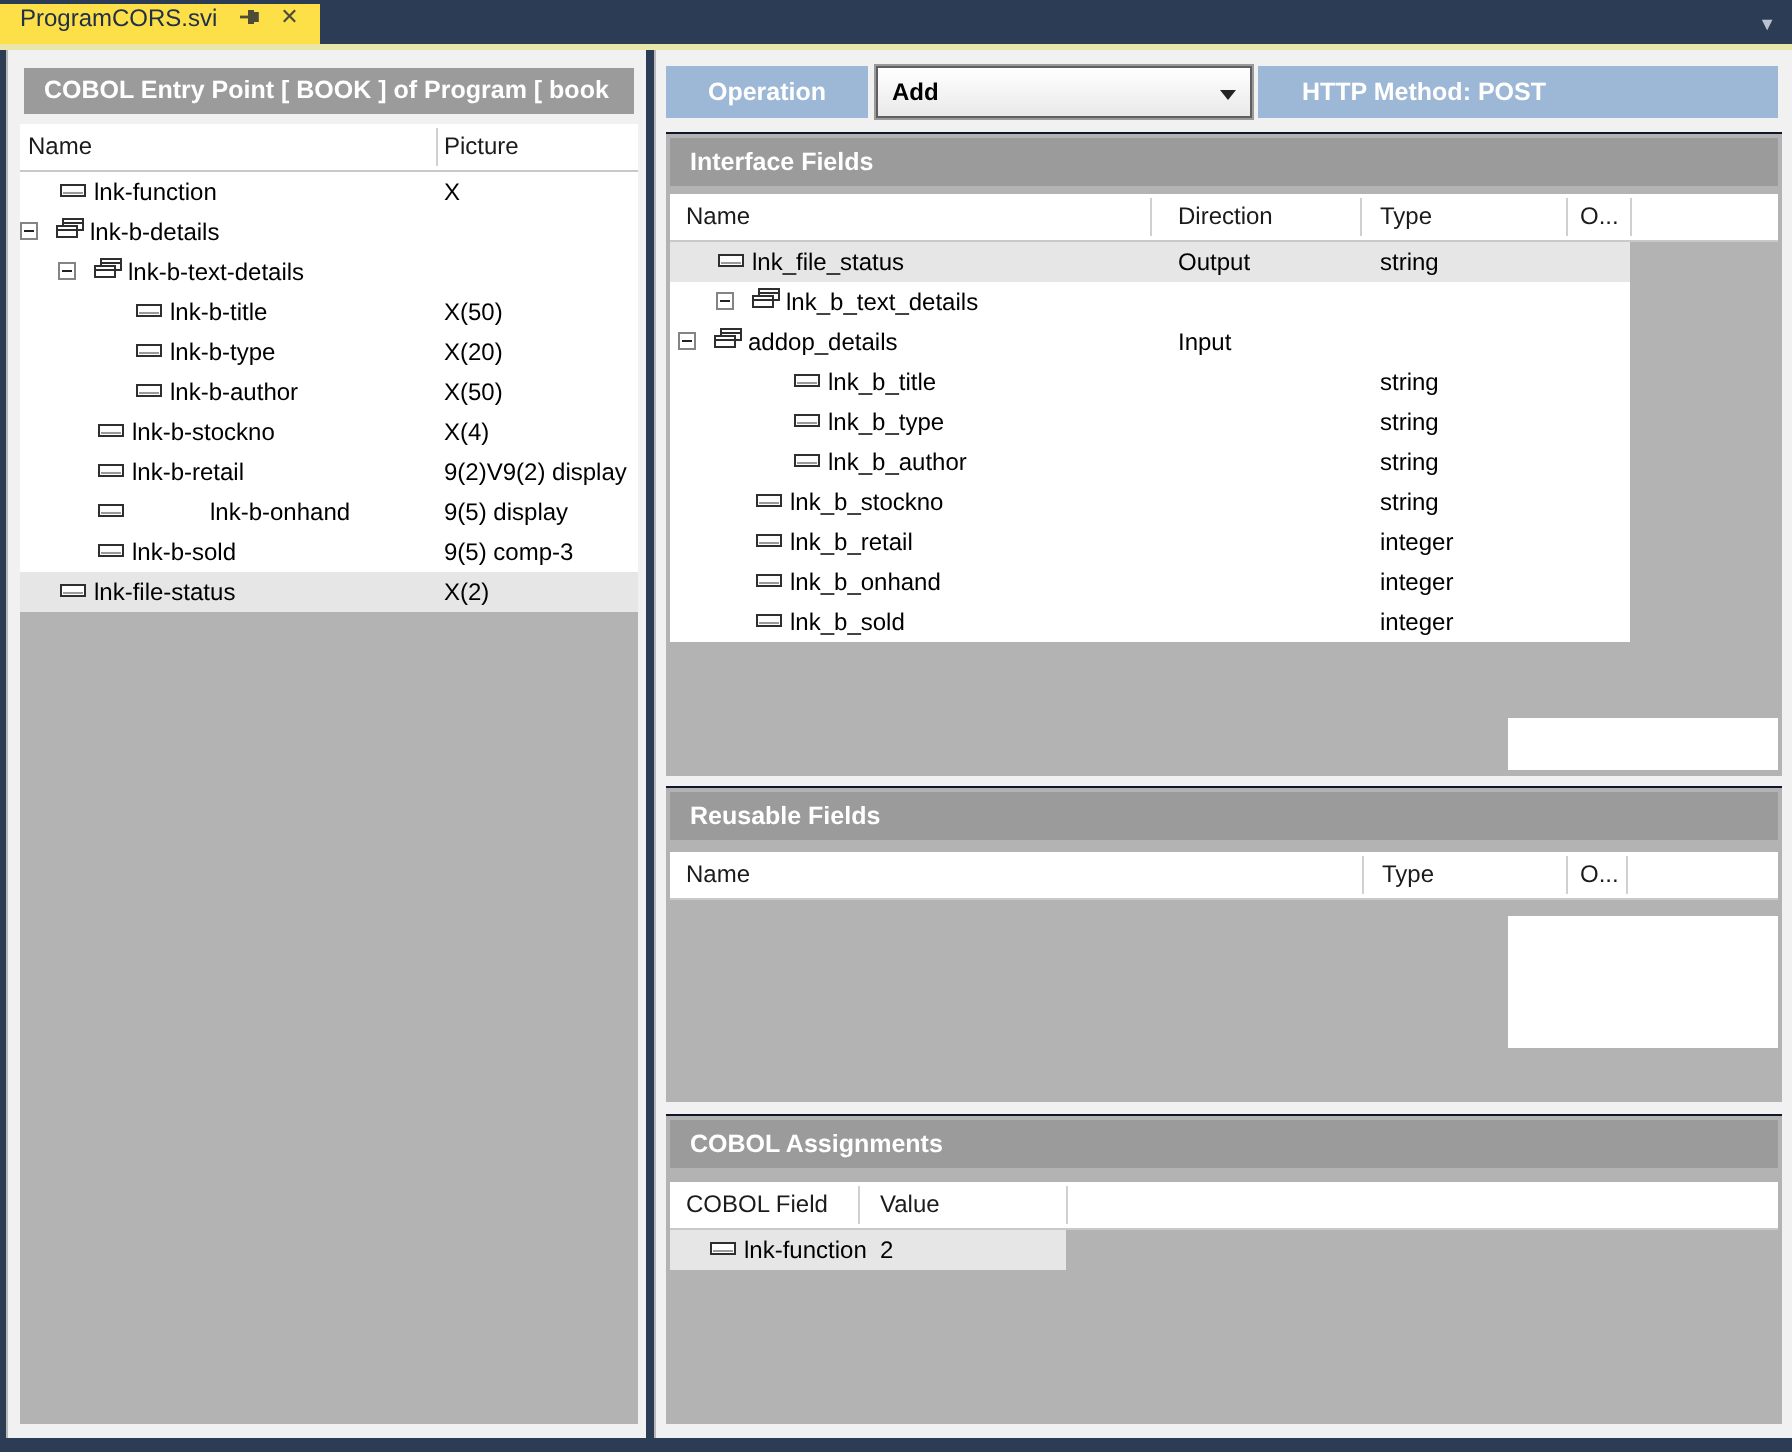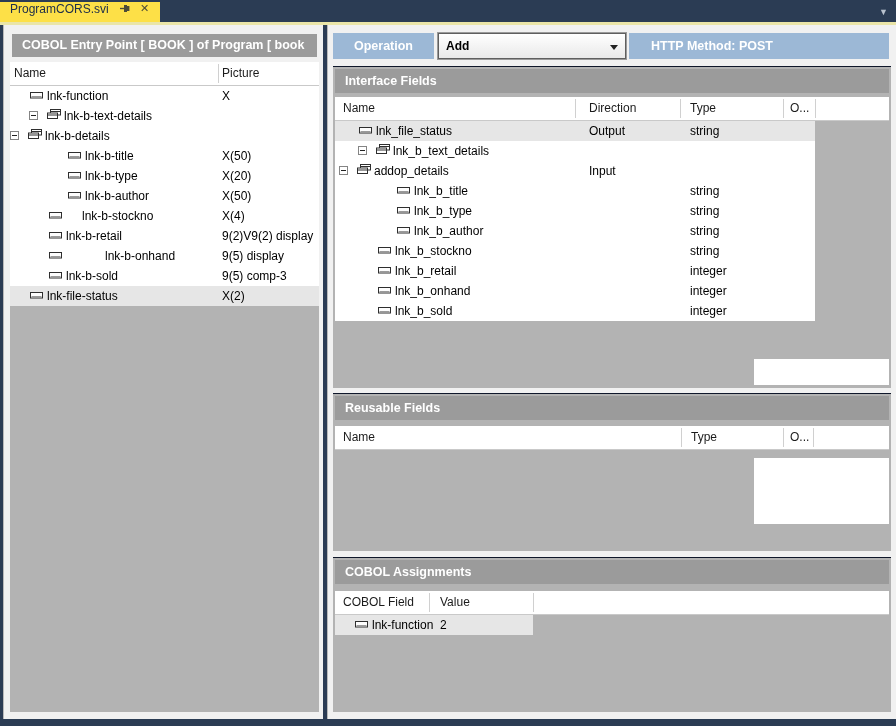--- a/index.html
+++ b/index.html
@@ -86,46 +86,46 @@
       <div class="rows" id="lp-rows">
           <div class="trow">
             <span class="ficon" style="left: 20px;"><svg width="13" height="9">
                 <rect x="0.5" y="1.5" width="12" height="5.5" fill="#fdfdfd" stroke="#2e2e2e"></rect>
                 <line x1="1.5" y1="5.5" x2="11.5" y2="5.5" stroke="#9a9a9a"></line>
               </svg></span>
             <span style="left: 37px;">lnk-function</span>
             <span style="left: 212px;">X</span>
           </div>
           <div class="trow">
+            <span class="expander" style="left: 0px;"><svg width="9" height="9">
+                <rect x="0.5" y="0.5" width="8" height="8" fill="#fff" stroke="#848484"></rect>
+                <line x1="2" y1="4.5" x2="7" y2="4.5" stroke="#222"></line>
+              </svg></span>
+            <span class="gicon" style="left: 18px;"><svg width="14" height="11">
+                <rect x="3.5" y="0.5" width="10" height="5.5" fill="#fff" stroke="#2e2e2e"></rect>
+                <line x1="4" y1="2.5" x2="13" y2="2.5" stroke="#2e2e2e"></line>
+                <rect x="0.5" y="4" width="10" height="5.5" fill="#fff" stroke="#2e2e2e"></rect>
+                <line x1="1" y1="6" x2="10" y2="6" stroke="#2e2e2e"></line>
+              </svg></span>
+            <span style="left: 35px;">lnk-b-details</span>
+          </div>
+          <div class="trow">
             <span class="expander" style="left: 19px;"><svg width="9" height="9">
                 <rect x="0.5" y="0.5" width="8" height="8" fill="#fff" stroke="#848484"></rect>
                 <line x1="2" y1="4.5" x2="7" y2="4.5" stroke="#222"></line>
               </svg></span>
             <span class="gicon" style="left: 37px;"><svg width="14" height="11">
                 <rect x="3.5" y="0.5" width="10" height="5.5" fill="#fff" stroke="#2e2e2e"></rect>
                 <line x1="4" y1="2.5" x2="13" y2="2.5" stroke="#2e2e2e"></line>
                 <rect x="0.5" y="4" width="10" height="5.5" fill="#fff" stroke="#2e2e2e"></rect>
                 <line x1="1" y1="6" x2="10" y2="6" stroke="#2e2e2e"></line>
               </svg></span>
             <span style="left: 54px;">lnk-b-text-details</span>
           </div>
           <div class="trow">
-            <span class="expander" style="left: 0px;"><svg width="9" height="9">
-                <rect x="0.5" y="0.5" width="8" height="8" fill="#fff" stroke="#848484"></rect>
-                <line x1="2" y1="4.5" x2="7" y2="4.5" stroke="#222"></line>
-              </svg></span>
-            <span class="gicon" style="left: 18px;"><svg width="14" height="11">
-                <rect x="3.5" y="0.5" width="10" height="5.5" fill="#fff" stroke="#2e2e2e"></rect>
-                <line x1="4" y1="2.5" x2="13" y2="2.5" stroke="#2e2e2e"></line>
-                <rect x="0.5" y="4" width="10" height="5.5" fill="#fff" stroke="#2e2e2e"></rect>
-                <line x1="1" y1="6" x2="10" y2="6" stroke="#2e2e2e"></line>
-              </svg></span>
-            <span style="left: 35px;">lnk-b-details</span>
-          </div>
-          <div class="trow">
             <span class="ficon" style="left: 58px;"><svg width="13" height="9">
                 <rect x="0.5" y="1.5" width="12" height="5.5" fill="#fdfdfd" stroke="#2e2e2e"></rect>
                 <line x1="1.5" y1="5.5" x2="11.5" y2="5.5" stroke="#9a9a9a"></line>
               </svg></span>
             <span style="left: 75px;">lnk-b-title</span>
             <span style="left: 212px;">X(50)</span>
           </div>
           <div class="trow">
             <span class="ficon" style="left: 58px;"><svg width="13" height="9">
                 <rect x="0.5" y="1.5" width="12" height="5.5" fill="#fdfdfd" stroke="#2e2e2e"></rect>
@@ -140,21 +140,21 @@
                 <line x1="1.5" y1="5.5" x2="11.5" y2="5.5" stroke="#9a9a9a"></line>
               </svg></span>
             <span style="left: 75px;">lnk-b-author</span>
             <span style="left: 212px;">X(50)</span>
           </div>
           <div class="trow">
             <span class="ficon" style="left: 39px;"><svg width="13" height="9">
                 <rect x="0.5" y="1.5" width="12" height="5.5" fill="#fdfdfd" stroke="#2e2e2e"></rect>
                 <line x1="1.5" y1="5.5" x2="11.5" y2="5.5" stroke="#9a9a9a"></line>
               </svg></span>
-            <span style="left: 72px;">lnk-b-stockno</span>
+            <span style="left: 56px;">lnk-b-stockno</span>
             <span style="left: 212px;">X(4)</span>
           </div>
           <div class="trow">
             <span class="ficon" style="left: 39px;"><svg width="13" height="9">
                 <rect x="0.5" y="1.5" width="12" height="5.5" fill="#fdfdfd" stroke="#2e2e2e"></rect>
                 <line x1="1.5" y1="5.5" x2="11.5" y2="5.5" stroke="#9a9a9a"></line>
               </svg></span>
             <span style="left: 56px;">lnk-b-retail</span>
             <span style="left: 212px;">9(2)V9(2) display</span>
           </div>

